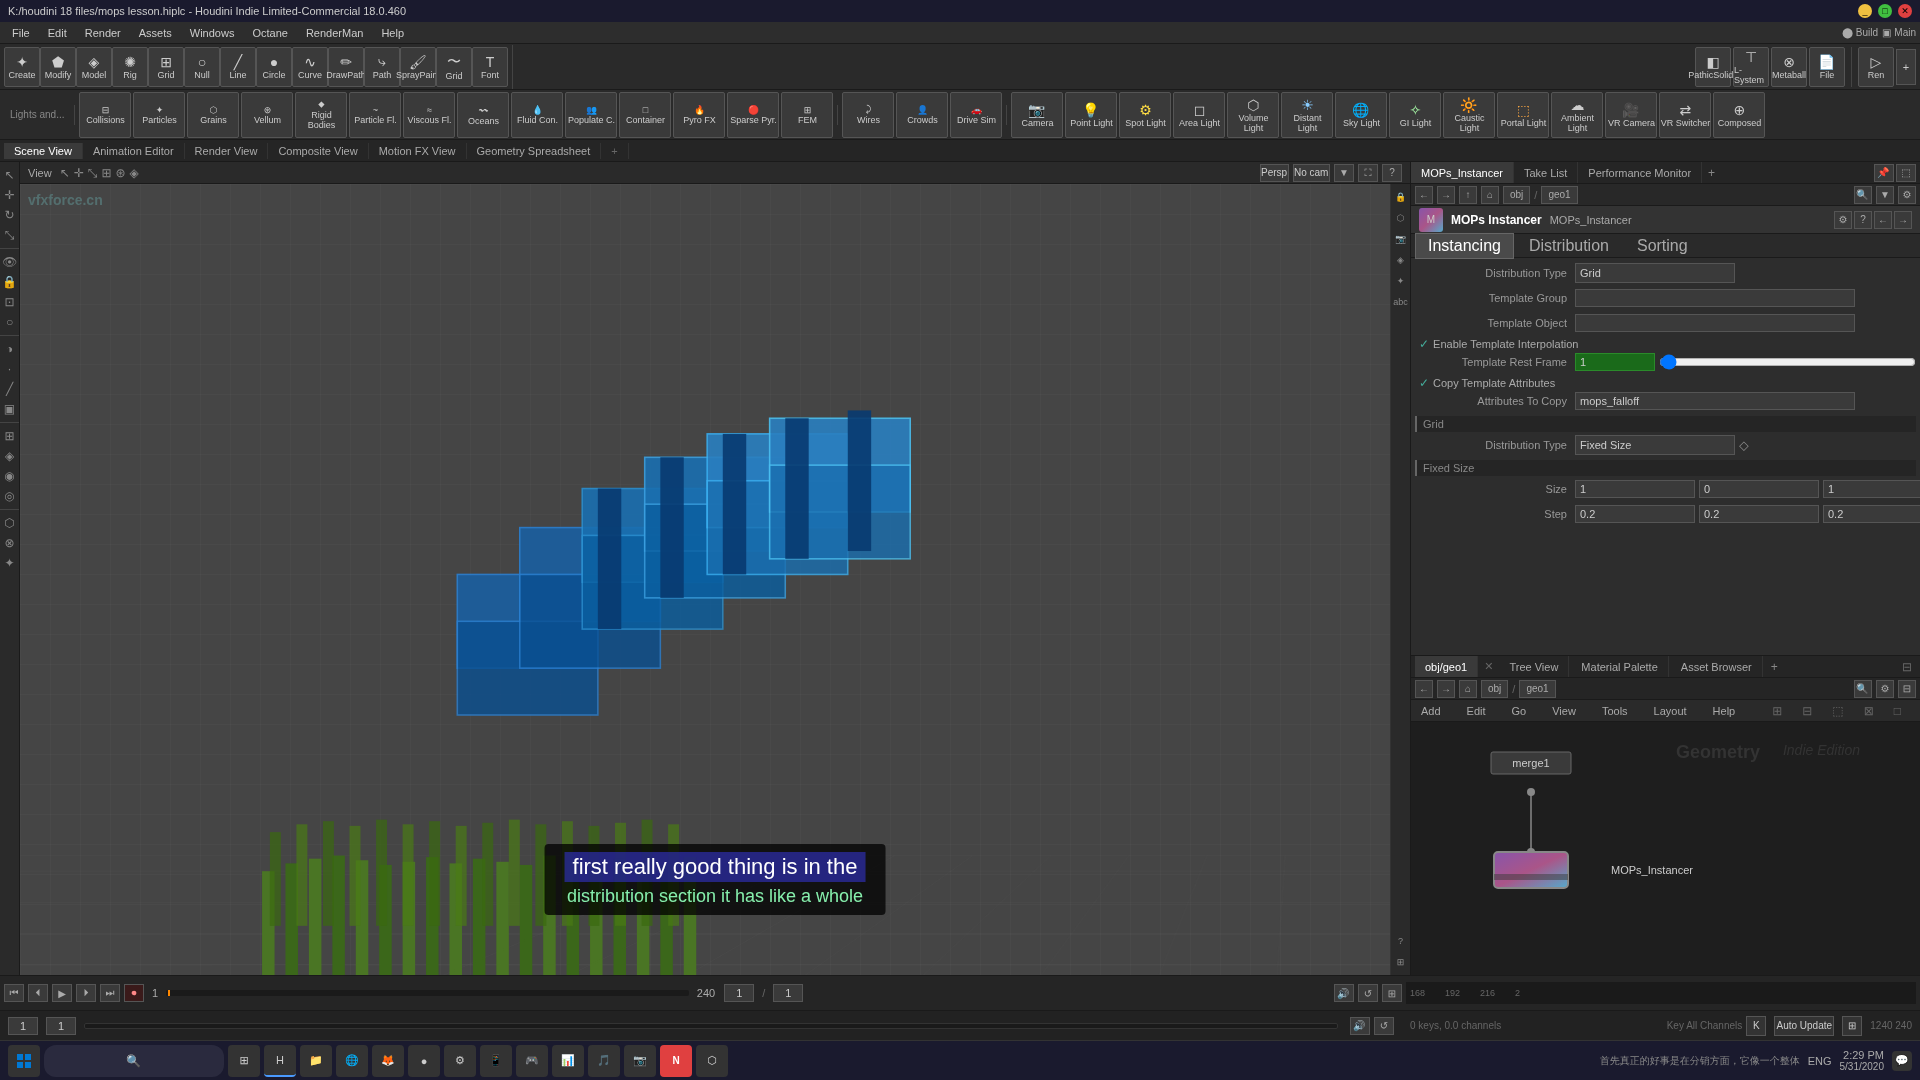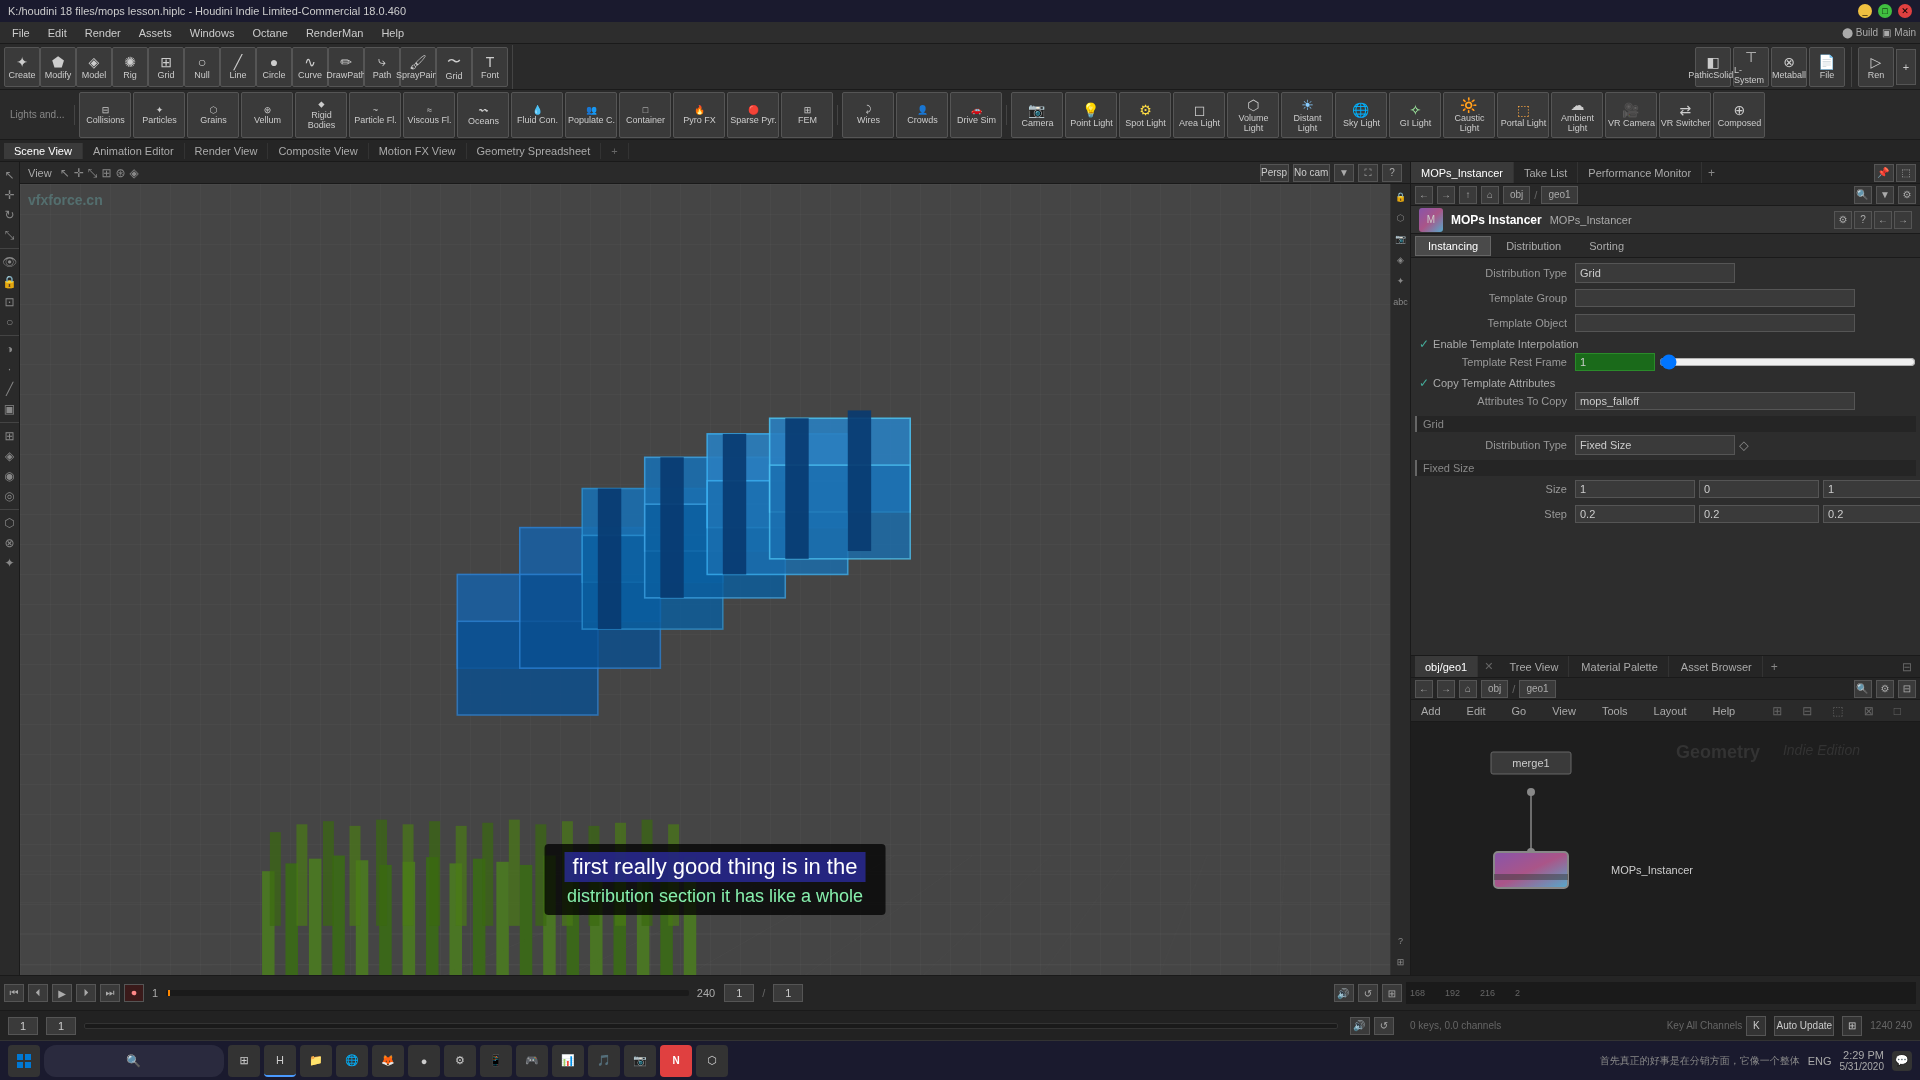--- a/index.html
+++ b/index.html
@@ -84,21 +84,21 @@
     .path-btn { width: 18px; height: 18px; background: #3a3a3a; border: 1px solid #555; color: #aaa; font-size: 10px; display: flex; align-items: center; justify-content: center; cursor: pointer; }
 
     
     #panel-header { height: 28px; background: #333; display: flex; align-items: center; padding: 0 8px; border-bottom: 1px solid #1a1a1a; gap: 8px; }
     .panel-icon { width: 20px; height: 20px; background: #555; border-radius: 2px; display: flex; align-items: center; justify-content: center; font-size: 12px; }
     .panel-title { color: #fff; font-size: 12px; font-weight: bold; }
     .panel-subtitle { color: #aaa; font-size: 11px; }
 
     
     #instancing-tabs { height: 24px; background: #2a2a2a; display: flex; align-items: center; padding: 0 4px; gap: 2px; border-bottom: 1px solid #1a1a1a; }
-    .inst-tab { padding: 3px 12px; color: #aaa; font-size: 11px; cursor: pointer; border: 1px solid transparent; border-radius: 0; }
+    .inst-tab { padding: 3px 12px; color: #aaa; font-size: 16px; cursor: pointer; border: 1px solid transparent; border-radius: 0; }
     .inst-tab.active { color: #fff; background: #4a4a4a; border-color: #666; }
 
     
     #properties { flex: 1; overflow-y: auto; padding: 4px; }
     .prop-row { display: flex; align-items: center; margin-bottom: 3px; height: 22px; }
     .prop-label { color: #999; font-size: 11px; text-align: right; padding-right: 8px; flex: 0 0 160px; }
     .prop-value { flex: 1; }
     .prop-input { height: 18px; background: #3a3a3a; border: 1px solid #555; color: #ccc; font-size: 11px; padding: 0 4px; width: 100%; }
     .prop-dropdown { height: 20px; background: #3a3a3a; border: 1px solid #555; color: #ccc; font-size: 11px; padding: 0 4px; width: 160px; }
     .prop-checkbox-row { display: flex; align-items: center; padding-left: 4px; color: #aaa; font-size: 11px; gap: 4px; }

